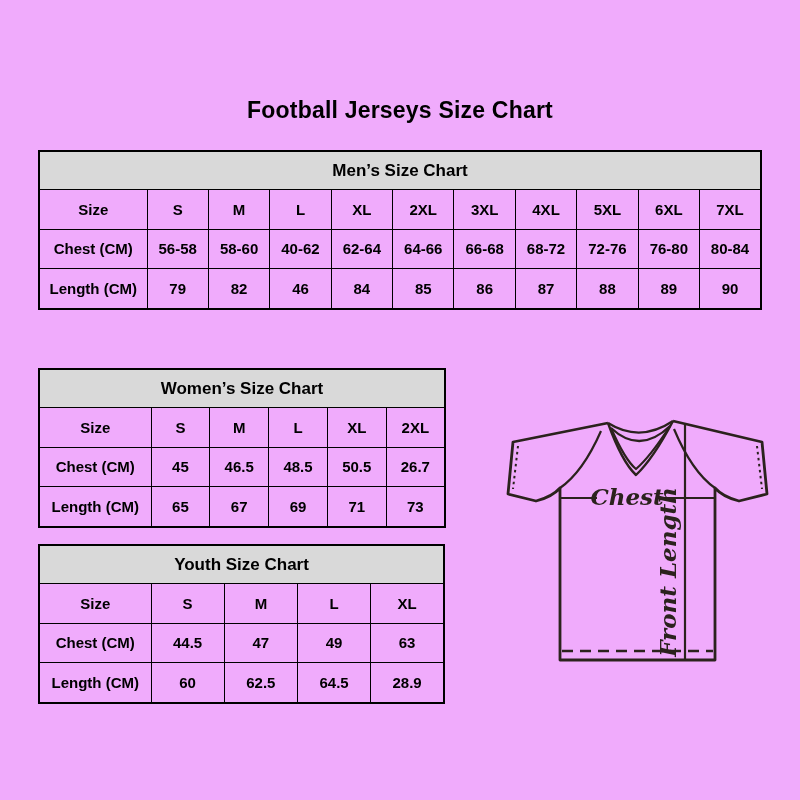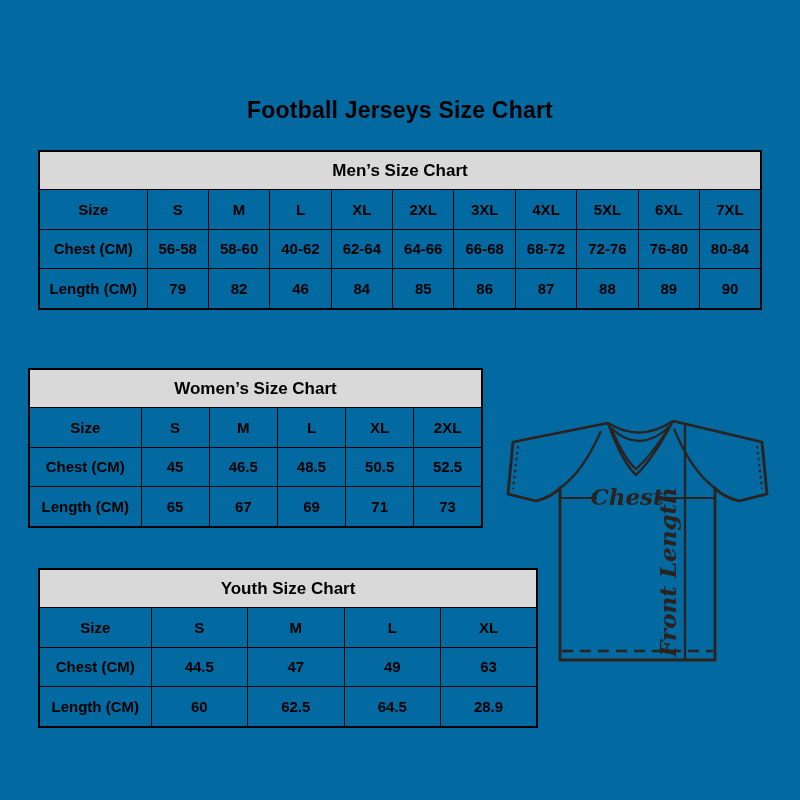--- a/index.html
+++ b/index.html
@@ -4,40 +4,40 @@
 <style>
   html, body {
     margin: 0;
     padding: 0;
     background: #ffffff;
   }
   #canvas {
     position: relative;
     width: 800px;
     height: 800px;
-    background: #0369a1;
+    background: #f0abfc;
     overflow: hidden;
     font-family: "Liberation Sans", sans-serif;
     color: #000000;
   }
   .page-title {
     position: absolute;
     top: 97px;
     left: 0;
     width: 800px;
     text-align: center;
     font-size: 23px;
     font-weight: bold;
     margin: 0;
     letter-spacing: 0.2px;
   }
   .tbl-wrap { position: absolute; }
   .tbl-wrap.men   { left: 38px; top: 150px; width: 724px; }
-  .tbl-wrap.women { left: 28px; top: 368px; width: 455px; }
-  .tbl-wrap.youth { left: 38px; top: 568px; width: 500px; }
+  .tbl-wrap.women { left: 38px; top: 368px; width: 408px; }
+  .tbl-wrap.youth { left: 38px; top: 544px; width: 407px; }
 
   table.size-table {
     width: 100%;
     border-collapse: collapse;
     table-layout: fixed;
     border: 2.5px solid var(--border-color, #000);
     font-weight: bold;
   }
   table.size-table td {
     border: 1.5px solid var(--border-color, #000);
@@ -165,21 +165,21 @@
             <td>L</td>
             <td>XL</td>
             <td>2XL</td>
           </tr>
           <tr>
             <td>Chest (CM)</td>
             <td>45</td>
             <td>46.5</td>
             <td>48.5</td>
             <td>50.5</td>
-            <td>52.5</td>
+            <td>26.7</td>
           </tr>
           <tr>
             <td>Length (CM)</td>
             <td>65</td>
             <td>67</td>
             <td>69</td>
             <td>71</td>
             <td>73</td>
           </tr>
         </tbody>

